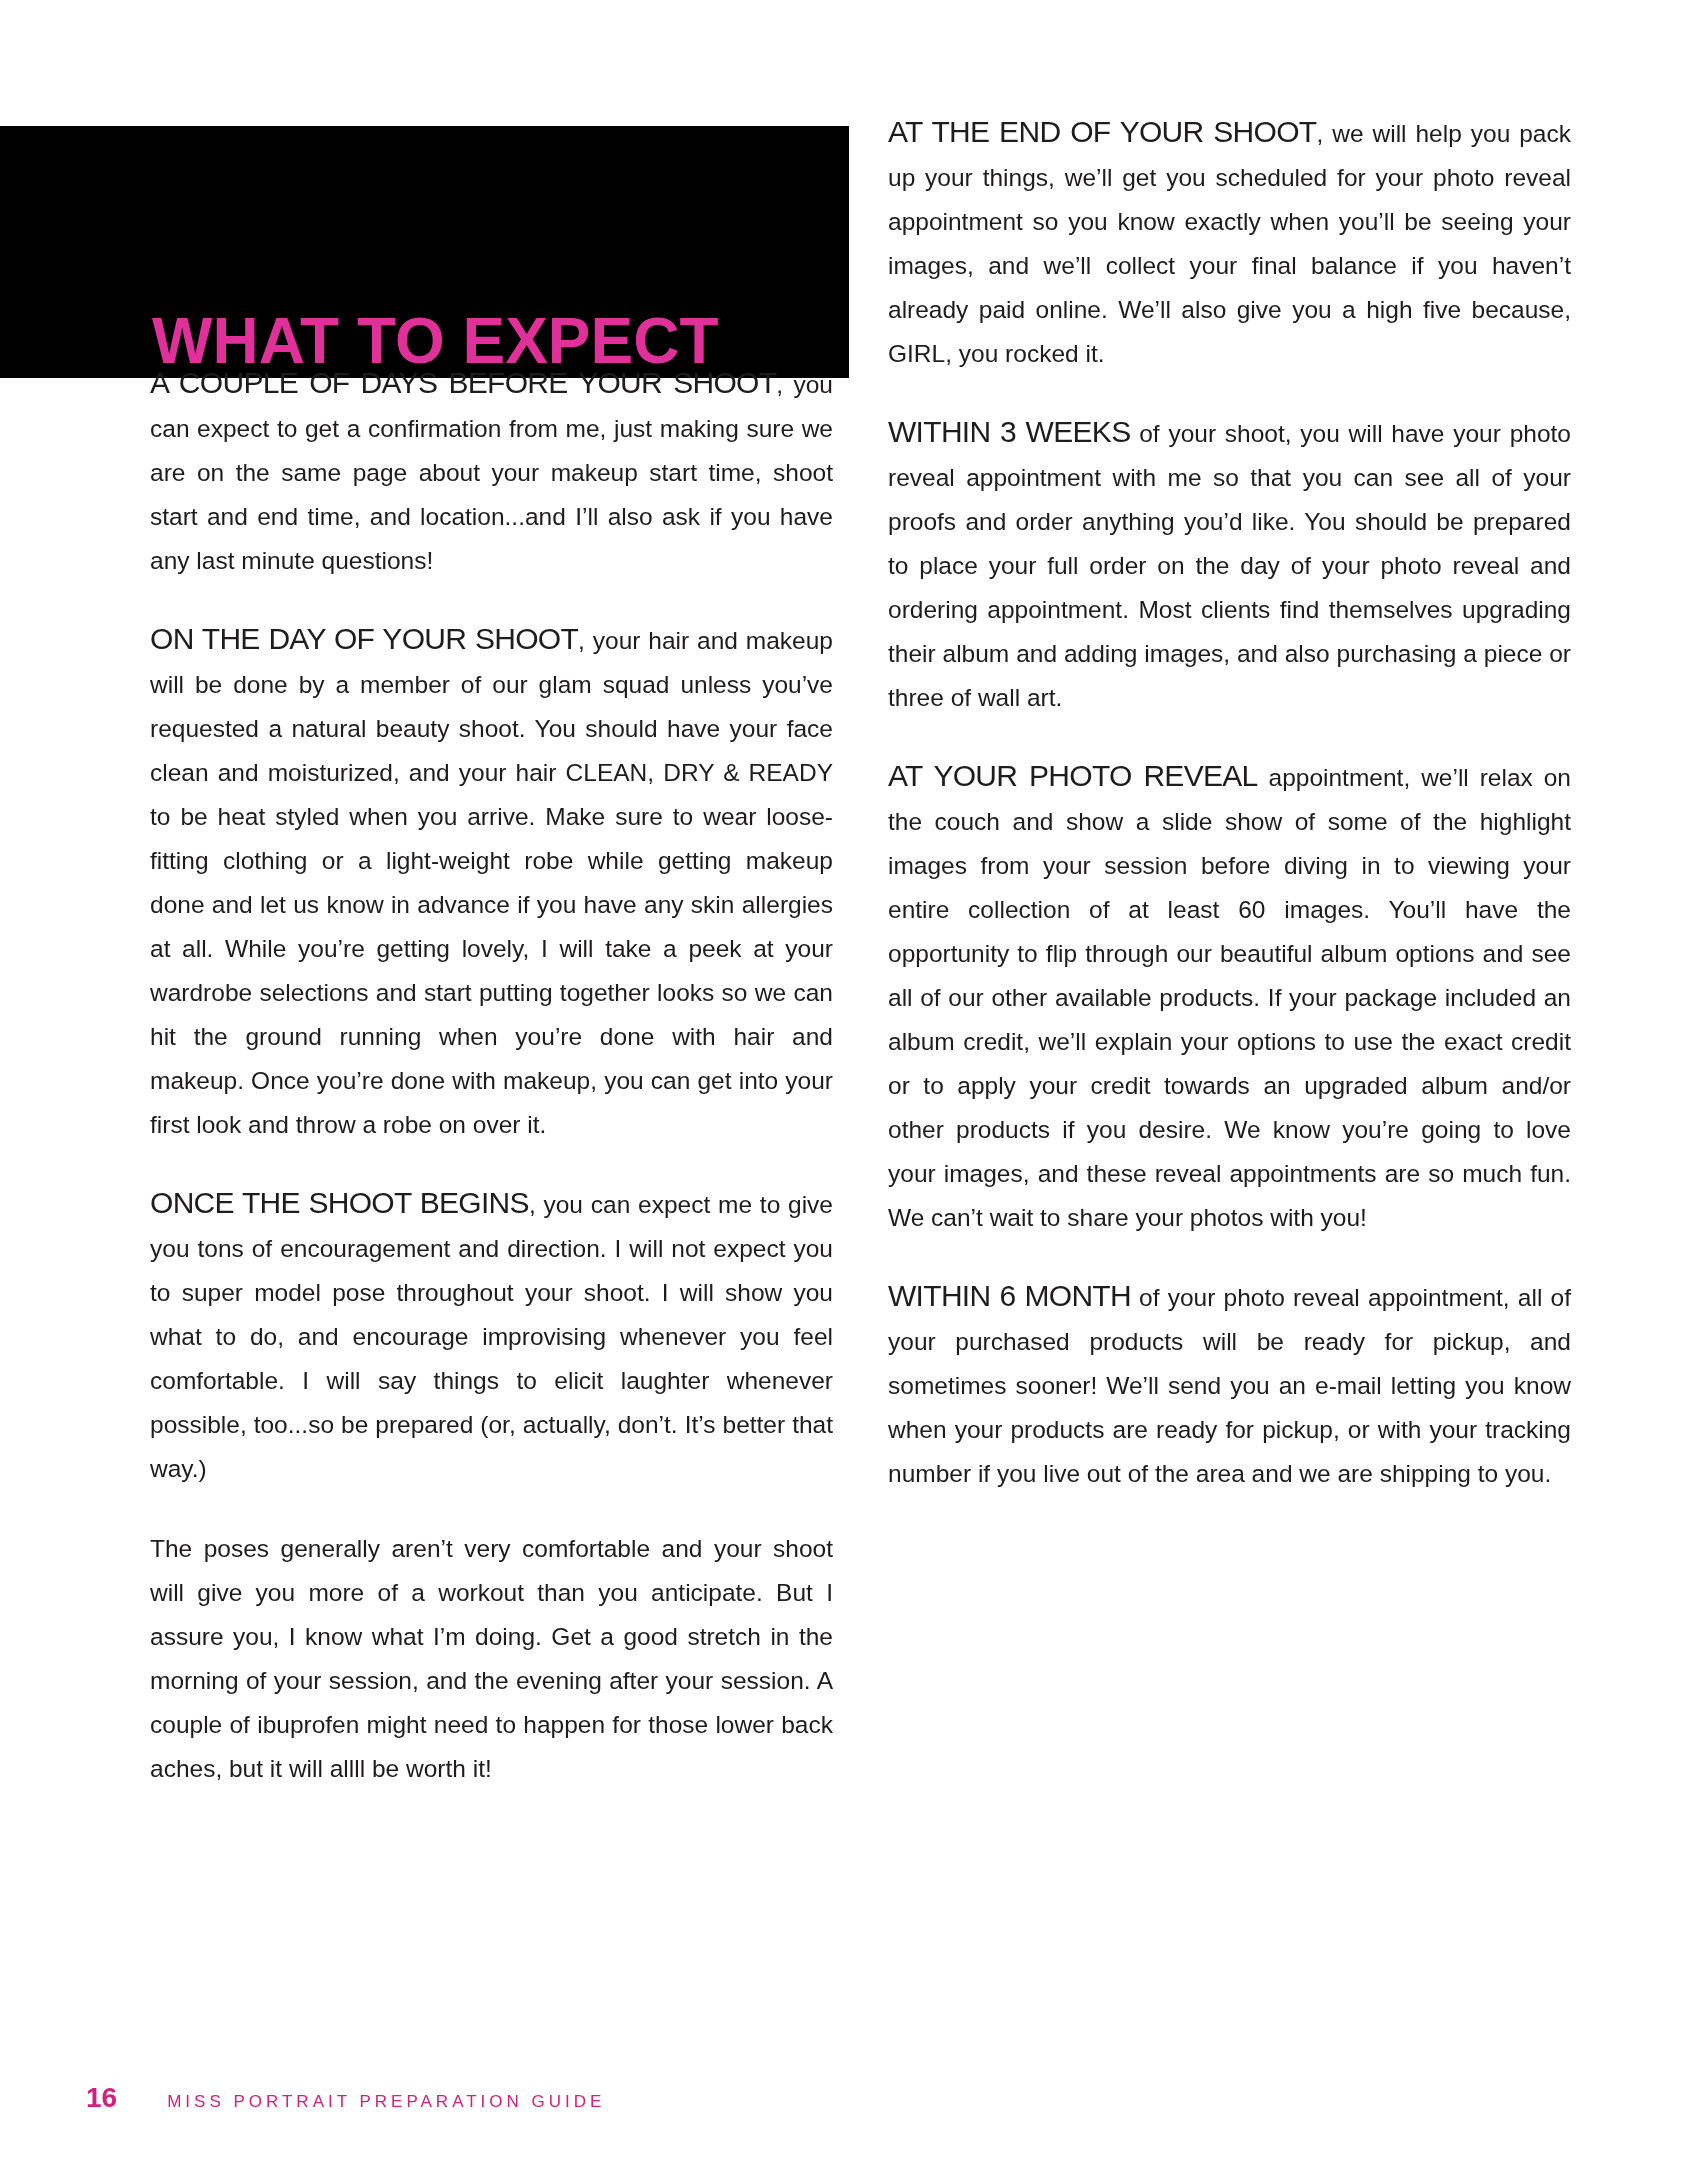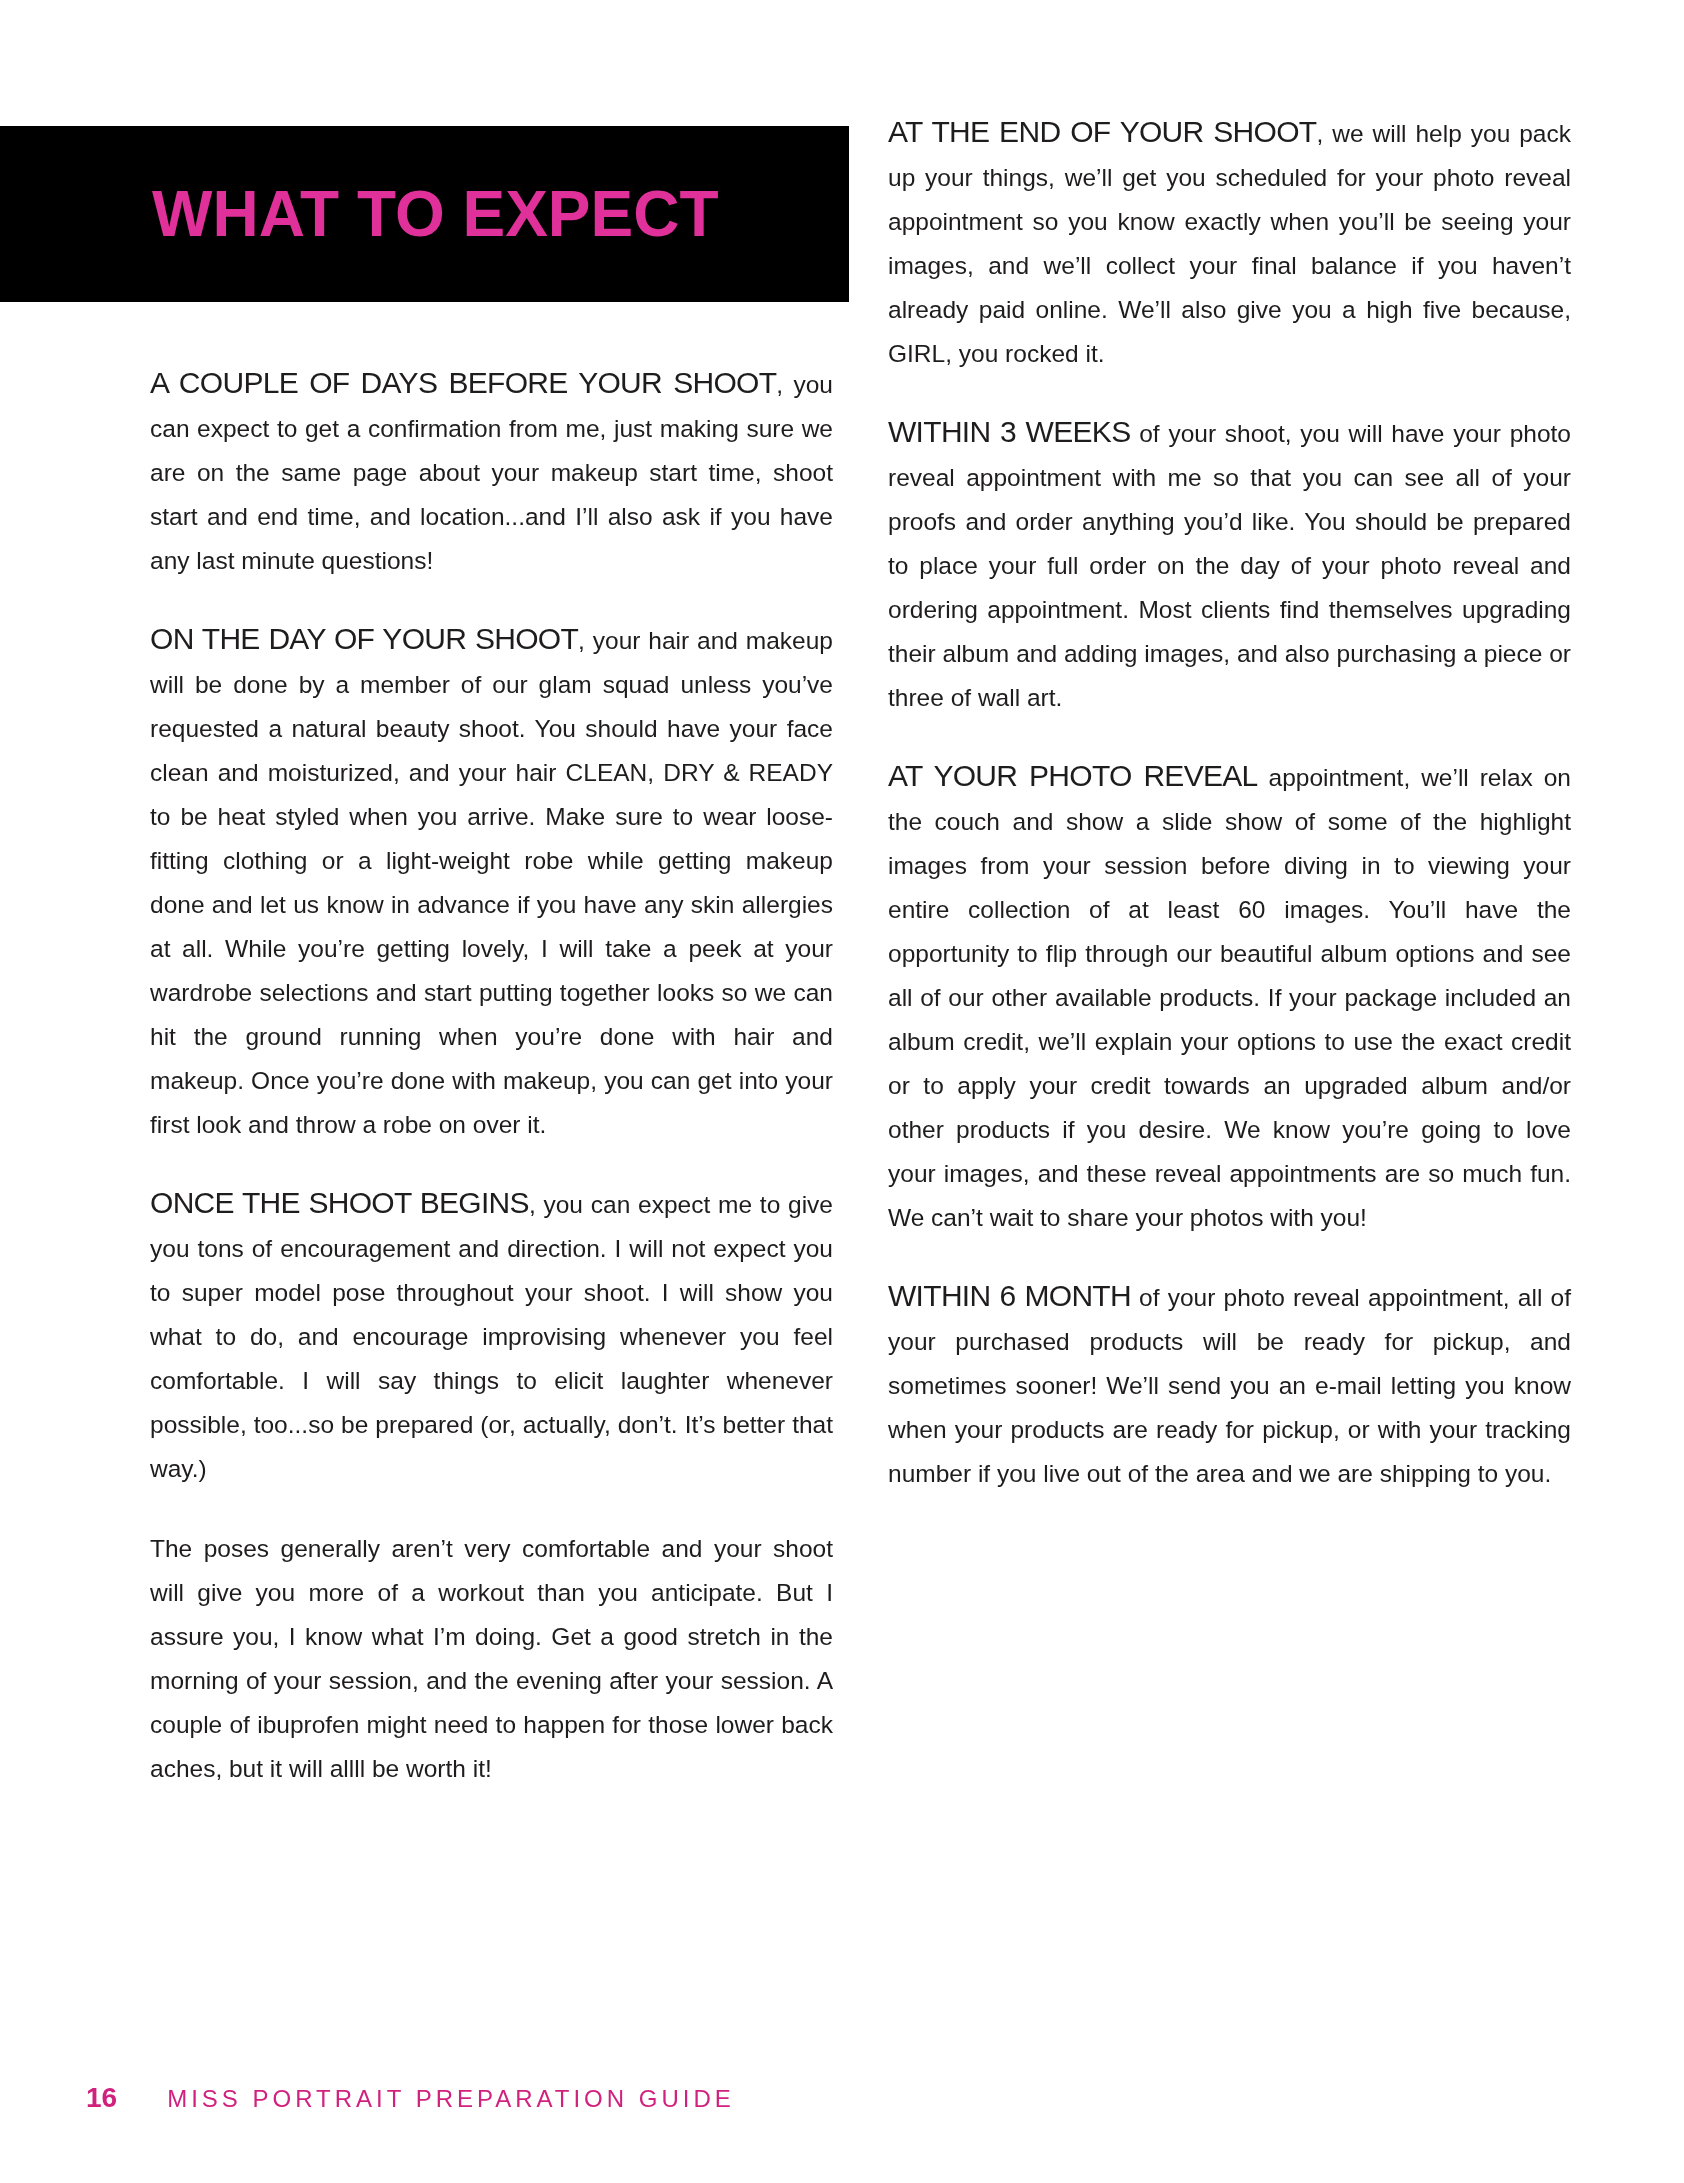--- a/index.html
+++ b/index.html
@@ -10,24 +10,24 @@
     height: 2183px;
     background: #ffffff;
     overflow: hidden;
     font-family: "Liberation Sans", sans-serif;
   }
   .header-band {
     position: absolute;
     left: 0;
     top: 126px;
     width: 849px;
-    height: 176px;
+    height: 252px;
     background: var(--header-bg, #000);
     display: flex;
-    align-items: center;
+    align-items: flex-end;
   }
   .page-title {
     padding-left: 152px;
     font-size: 64px;
     font-weight: bold;
     letter-spacing: 0px;
     color: var(--title-pink, #e0309a);
     white-space: nowrap;
   }
   .col {
@@ -56,21 +56,21 @@
     display: flex;
     align-items: baseline;
     gap: 50px;
     color: var(--footer-pink, #d1217f);
   }
   .footer-num {
     font-size: 28px;
     font-weight: bold;
   }
   .footer-label {
-    font-size: 24px;
+    font-size: 17px;
     letter-spacing: 4px;
     white-space: nowrap;
     text-align: right;
   }
 </style>
 </head>
 <body>
 
 <div class="page">
 

